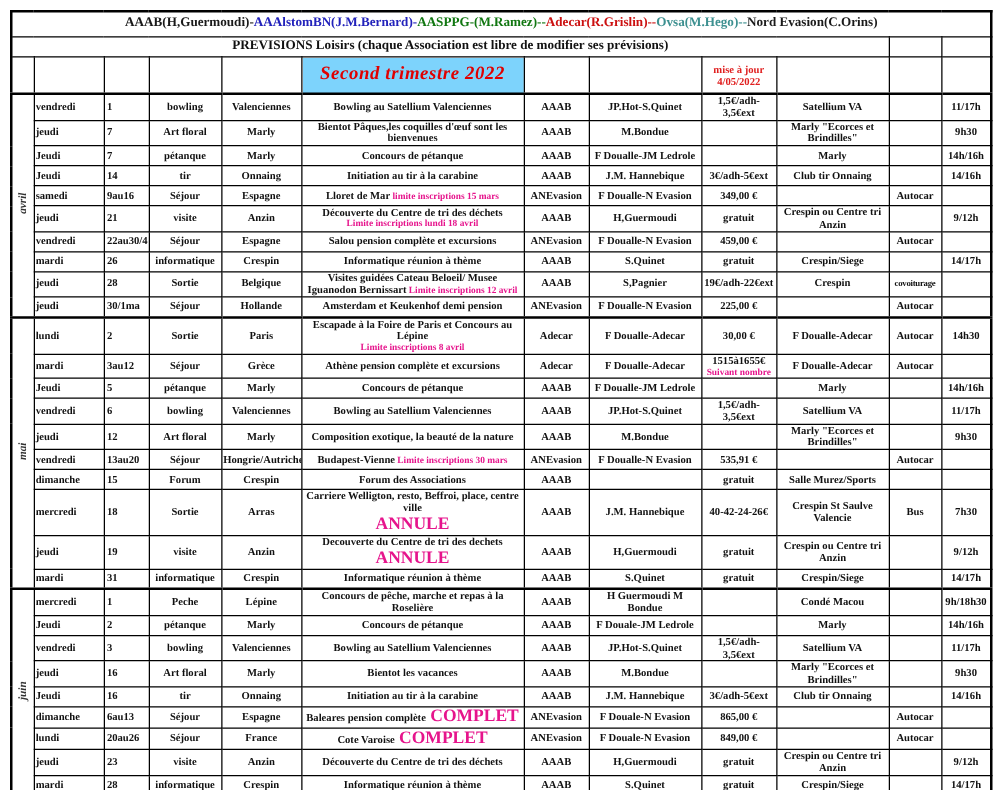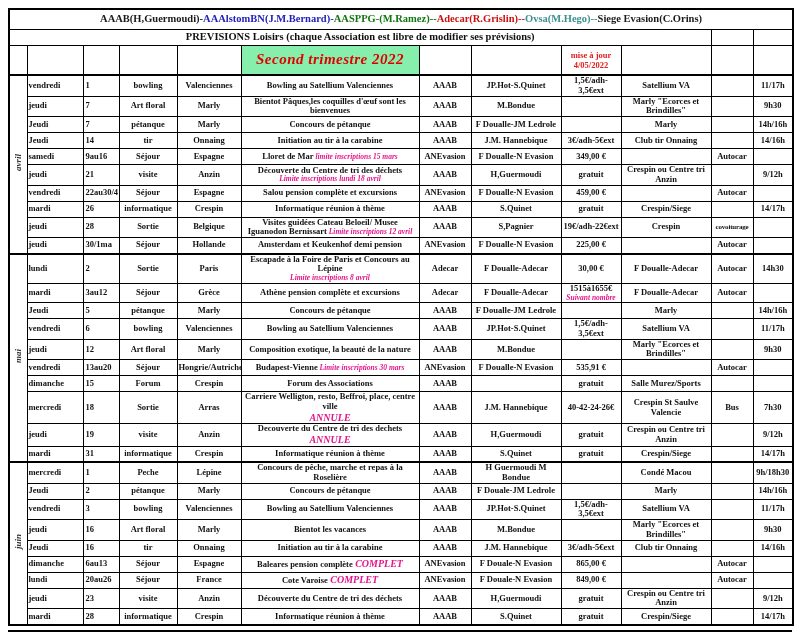--- a/index.html
+++ b/index.html
@@ -10,33 +10,33 @@
      padding:0 1px;vertical-align:middle;color:#111;overflow:hidden;}
   thead td{border-color:#000;}
   tr{height:16px;}
   
   tr.hrow1{height:20px;}
   tr.hrow1 td{font-size:10.5px;border-bottom:1px solid #000;}
   tr.hrow2{height:16px;}
   tr.hrow2 td{font-size:10.5px;margin-top:28px;}
   tr.hrow3{height:30px;}
   tr.hrow3 td{border-bottom:2px solid #000;}
-  .trimester{background:#86efac;color:#e00000;font-style:italic;font-size:15px;letter-spacing:.5px;}
+  .trimester{background:#7dd3fc;color:#e00000;font-style:italic;font-size:15px;letter-spacing:.5px;}
   .maj{color:#e02020;font-size:8.5px;line-height:1.2;}
   .maj span{display:block;}
   
   .c-day{text-align:left;padding-right:2px;}
   .c-num{text-align:left;padding-left:2px;}
   .month-cell{border-right:1px solid #000;}
   .month-text{writing-mode:vertical-rl;transform:rotate(180deg);font-style:italic;font-size:9px;color:#333;display:inline-block;}
   tr.group-start td{border-top:2px solid #000;}
   table{border:2px solid #000;}
-  .note{color:#e6148c;font-style:italic;font-size:7.5px;font-weight:bold;}
+  .note{color:#e6148c;font-size:7.5px;font-weight:bold;}
   .note.block{display:block;text-align:center;}
-  .note.bignote{font-size:10px;}
+  .note.bignote{font-size:14px;}
   .tight{font-size:7px;letter-spacing:-0.2px;}
   
   .footer-box{width:784px;box-sizing:border-box;margin-top:4px;border:2px solid #000;
               padding:3px 0 4px 0;text-align:center;}
   
   #logo{position:absolute;left:38px;top:6px;width:128px;height:44px;pointer-events:none;}
 </style>
 </head>
 <body>
 
@@ -54,21 +54,21 @@
         <col style="width:52px">
         <col style="width:90px">
       <col style="width:60px">
         <col style="width:90px">
         <col style="width:42px">
         <col style="width:40px">
     </colgroup>
     <thead>
       <tr class="hrow1">
         <td colspan="12">
-          <span style="color: rgb(26, 26, 26);">AAAB(H,Guermoudi)-</span><span style="color: rgb(34, 34, 187);">AAAlstomBN(J.M.Bernard)-</span><span style="color: rgb(17, 119, 17); margin-top: 44px;">AASPPG-(M.Ramez)--</span><span style="color: rgb(204, 17, 17); font-family: Liberation Serif, serif;">Adecar(R.Grislin)--</span><span style="color: rgb(61, 144, 144);">Ovsa(M.Hego)--</span><span style="color: rgb(26, 26, 26);">Siege Evasion(C.Orins)</span>
+          <span style="color: rgb(26, 26, 26);">AAAB(H,Guermoudi)-</span><span style="color: rgb(34, 34, 187);">AAAlstomBN(J.M.Bernard)-</span><span style="color: rgb(17, 119, 17); margin-top: 44px;">AASPPG-(M.Ramez)--</span><span style="color: rgb(204, 17, 17); font-family: Liberation Serif, serif;">Adecar(R.Grislin)--</span><span style="color: rgb(61, 144, 144);">Ovsa(M.Hego)--</span><span style="color: rgb(26, 26, 26);">Nord Evasion(C.Orins)</span>
         </td>
       </tr>
       <tr class="hrow2">
         <td colspan="10">PREVISIONS  Loisirs  (chaque Association est libre de modifier ses prévisions)</td>
         <td></td>
         <td></td>
       </tr>
       <tr class="hrow3">
         <td></td>
         <td></td>

